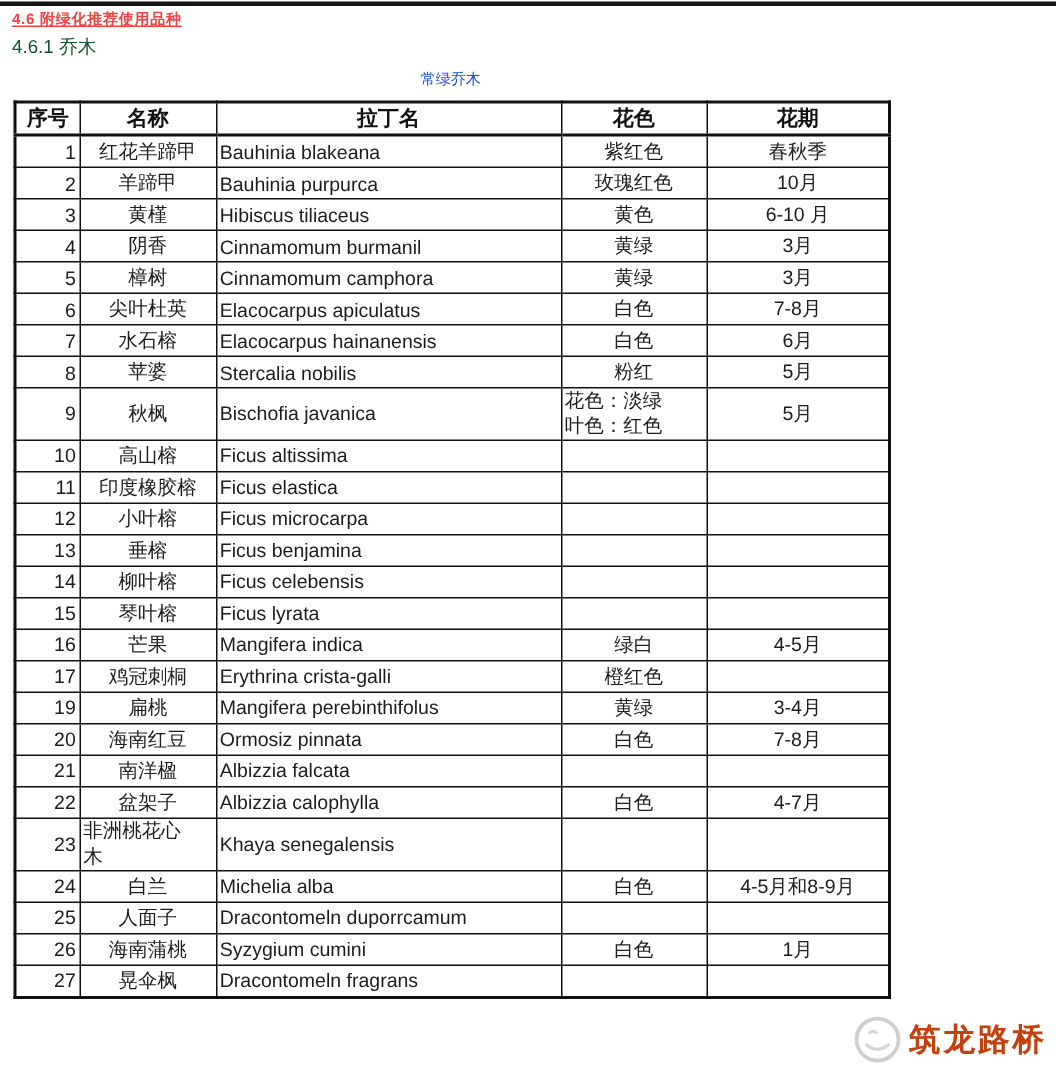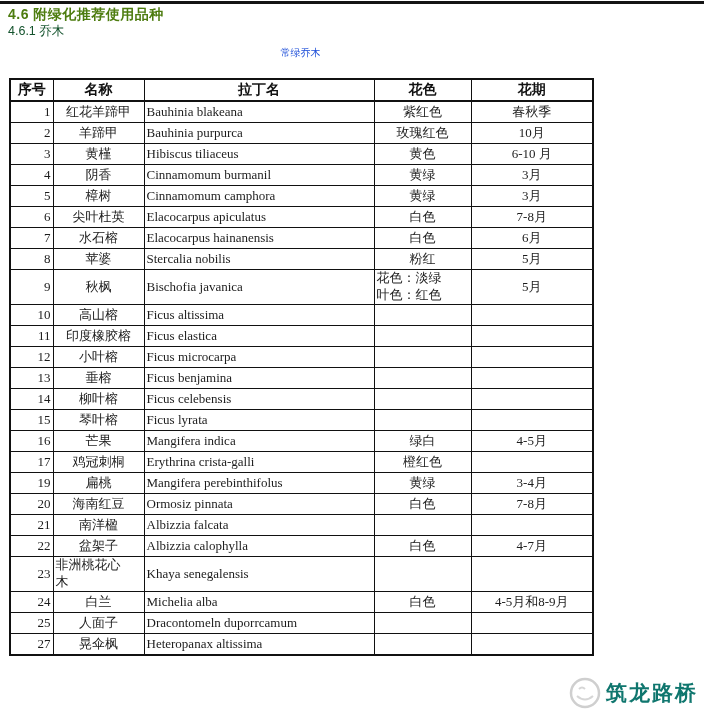--- a/index.html
+++ b/index.html
@@ -10,37 +10,37 @@
     color: #1a1a1a;
     position: relative;
     overflow: hidden;
   }
   .top-rule {
     position: absolute; left: 0; top: 1px;
     width: 704px; height: 3px; background: #141414;
   }
   .doc-title {
     position: absolute; left: 8px; top: 6px;
-    font-size: 14px; font-weight: bold; letter-spacing: 0.5px;
-    color: #4d7c0f;
+    font-size: 10px; font-weight: bold; letter-spacing: 0.5px;
+    color: #ef4444;
+    text-decoration: underline;
   }
   .doc-subtitle {
     position: absolute; left: 8px; top: 23px;
     font-size: 12.5px; color: #14532d;
   }
   .table-caption {
     position: absolute; left: 9px; top: 46px; width: 583px;
     text-align: center; font-size: 10px; color: #1d4ed8;
   }
   table.species {
-    position: absolute; left: 9px; top: 78px;
+    position: absolute; left: 9px; top: 67px;
     border-collapse: collapse; table-layout: fixed;
     width: 583px;
     border: 2px solid #111;
-    font-family: Liberation Serif, serif;
   }
   table.species col.c0 { width: 43px; }
   table.species col.c1 { width: 91px; }
   table.species col.c2 { width: 230px; }
   table.species col.c3 { width: 97px; }
   table.species col.c4 { width: 122px; }
   table.species th {
     border: 1px solid #111; border-bottom: 2px solid #111;
     font-size: 14px; font-weight: bold; text-align: center;
     height: 20px; padding: 0; color: #111;
@@ -58,21 +58,21 @@
   td.multiline {
     white-space: pre-line; text-align: left;
     padding-left: 4px; line-height: 1.3;
   }
   .watermark {
     position: absolute; right: 6px; bottom: 8px;
     display: flex; align-items: center; gap: 4px;
   }
   .watermark-text {
     font-size: 21px; letter-spacing: 2px;
-    color: #0f766e; font-weight: bold;
+    color: #c2410c; font-weight: bold;
   }
   .watermark-logo { width: 34px; height: 34px; display: block; }
 </style>
 </head>
 <body>
 
 <div class="top-rule"></div>
 
 <div class="doc-title">4.6 附绿化推荐使用品种</div>
 <div class="doc-subtitle">4.6.1 乔木</div>
@@ -260,23 +260,30 @@
         <td class="col4">4-5月和8-9月</td>
       </tr>
       <tr>
         <td class="col0">25</td>
         <td class="col1">人面子</td>
         <td class="col2">Dracontomeln duporrcamum</td>
         <td class="col3"></td>
         <td class="col4"></td>
       </tr>
       <tr>
+        <td class="col0">26</td>
+        <td class="col1">海南蒲桃</td>
+        <td class="col2">Syzygium cumini</td>
+        <td class="col3">白色</td>
+        <td class="col4">1月</td>
+      </tr>
+      <tr>
         <td class="col0">27</td>
         <td class="col1">晃伞枫</td>
-        <td class="col2">Heteropanax altissima</td>
+        <td class="col2">Dracontomeln fragrans</td>
         <td class="col3"></td>
         <td class="col4"></td>
       </tr>
     </tbody>
 </table>
 
 <div class="watermark">
   <svg class="watermark-logo" viewBox="0 0 34 34">
     <circle cx="17" cy="17" r="14" fill="none" stroke="#cfcfcf" stroke-width="2.5"></circle>
     <path d="M9 20 q8 7 16 0" fill="none" stroke="#d6d6d6" stroke-width="2"></path>

